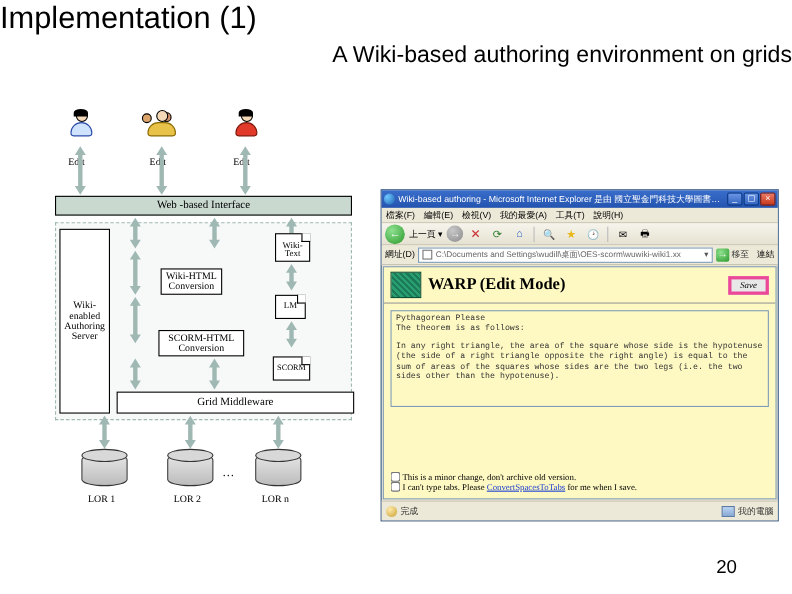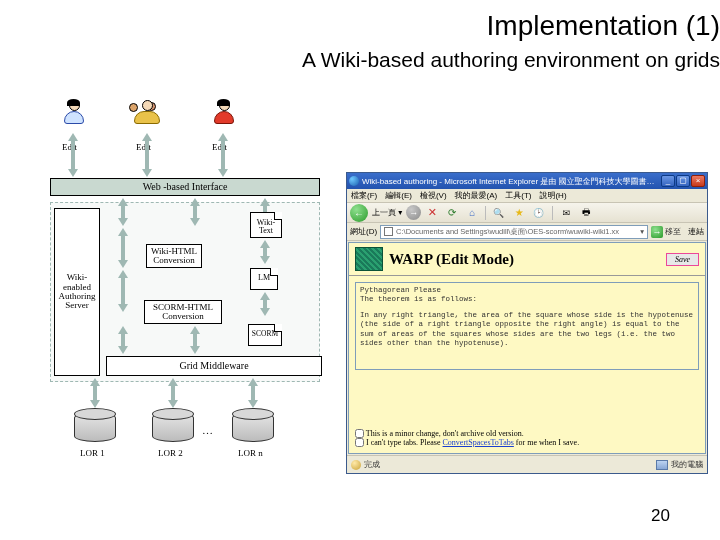--- a/index.html
+++ b/index.html
@@ -5,24 +5,23 @@
   * { box-sizing: border-box; margin: 0; padding: 0; }
   body {
     width: 720px;
     height: 540px;
     background: #fff;
     font-family: Arial, "Microsoft JhengHei", sans-serif;
     position: relative;
     overflow: hidden;
   }
   .slide-title {
-    text-align: right;
+    text-align: left;
     font-size: 28px;
     font-weight: normal;
-    padding-top: 10px;
     font-family: Arial, sans-serif;
   }
   .slide-subtitle {
     text-align: right;
     font-size: 21px;
     padding: 6px 0 0 60px;
     font-family: Arial, sans-serif;
   }
   .content-area {
     position: absolute;
@@ -250,21 +249,21 @@
     border:1px solid #0b5238;
     margin-right: 6px;
   }
   .warp-title {
     font-family: "Times New Roman", serif;
     font-size: 15px;
     font-weight: bold;
   }
   .save-btn {
     margin-left: auto;
-    border: 1px solid #ec4899;
+    border: 3px solid #ec4899;
     background: #e8e8e8;
     padding: 1px 8px;
     font-size: 8px;
     font-style: italic;
     font-family: "Times New Roman", serif;
   }
   .textarea-box {
     margin: 6px;
     border: 1px solid #7f9db9;
     height: 88px;

